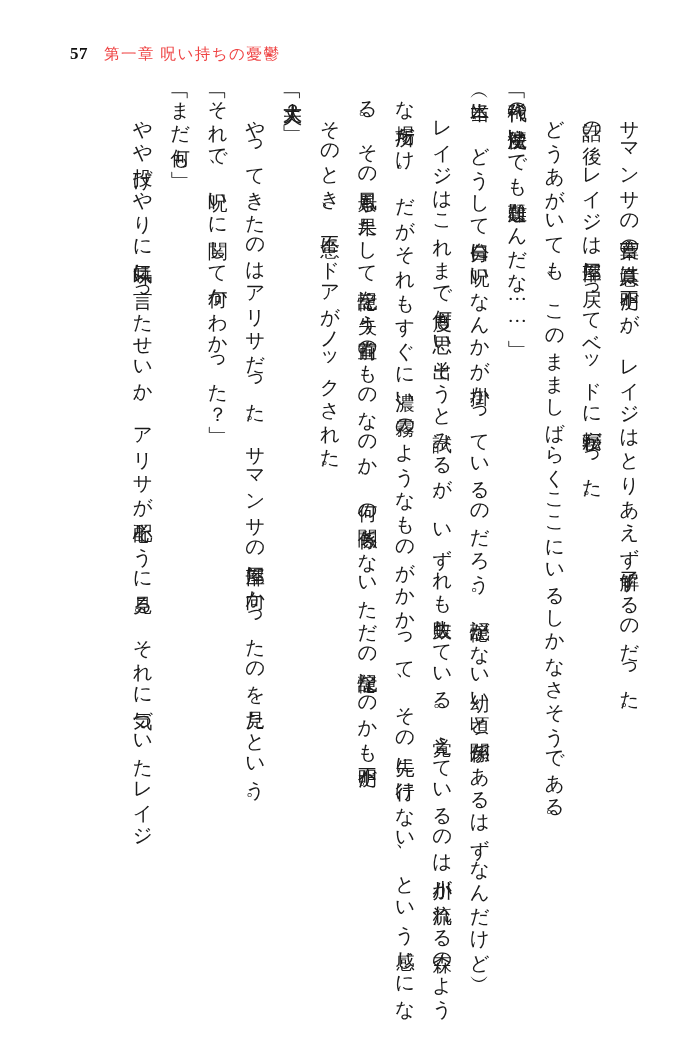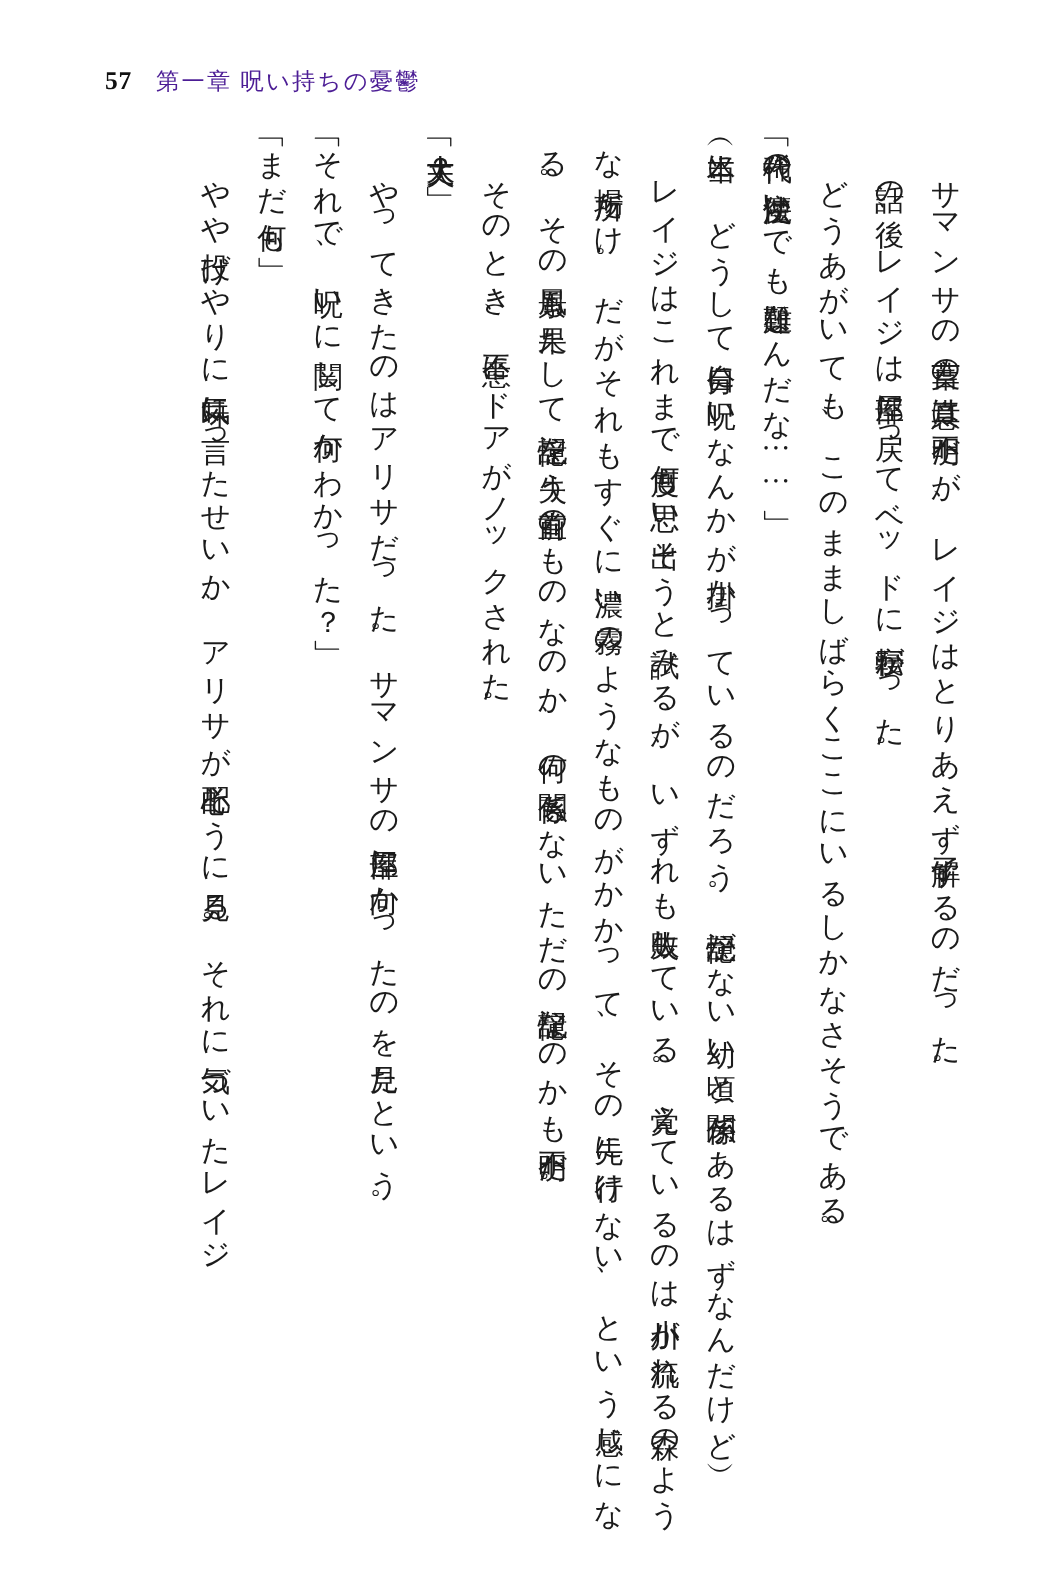--- a/index.html
+++ b/index.html
@@ -38,21 +38,21 @@
   .page-number {
     font-size: 17px;
     font-weight: bold;
     letter-spacing: 0.5px;
     color: #111;
   }
   .chapter-title {
     font-size: 15.5px;
     font-weight: normal;
     letter-spacing: 1.5px;
-    color: #4c1d95;
+    color: #ef4444;
   }
 
   
   .body-area {
     flex: 1 1 auto;
     position: relative;
     margin-top: 8px;
   }
   .vtext {
     position: absolute;

